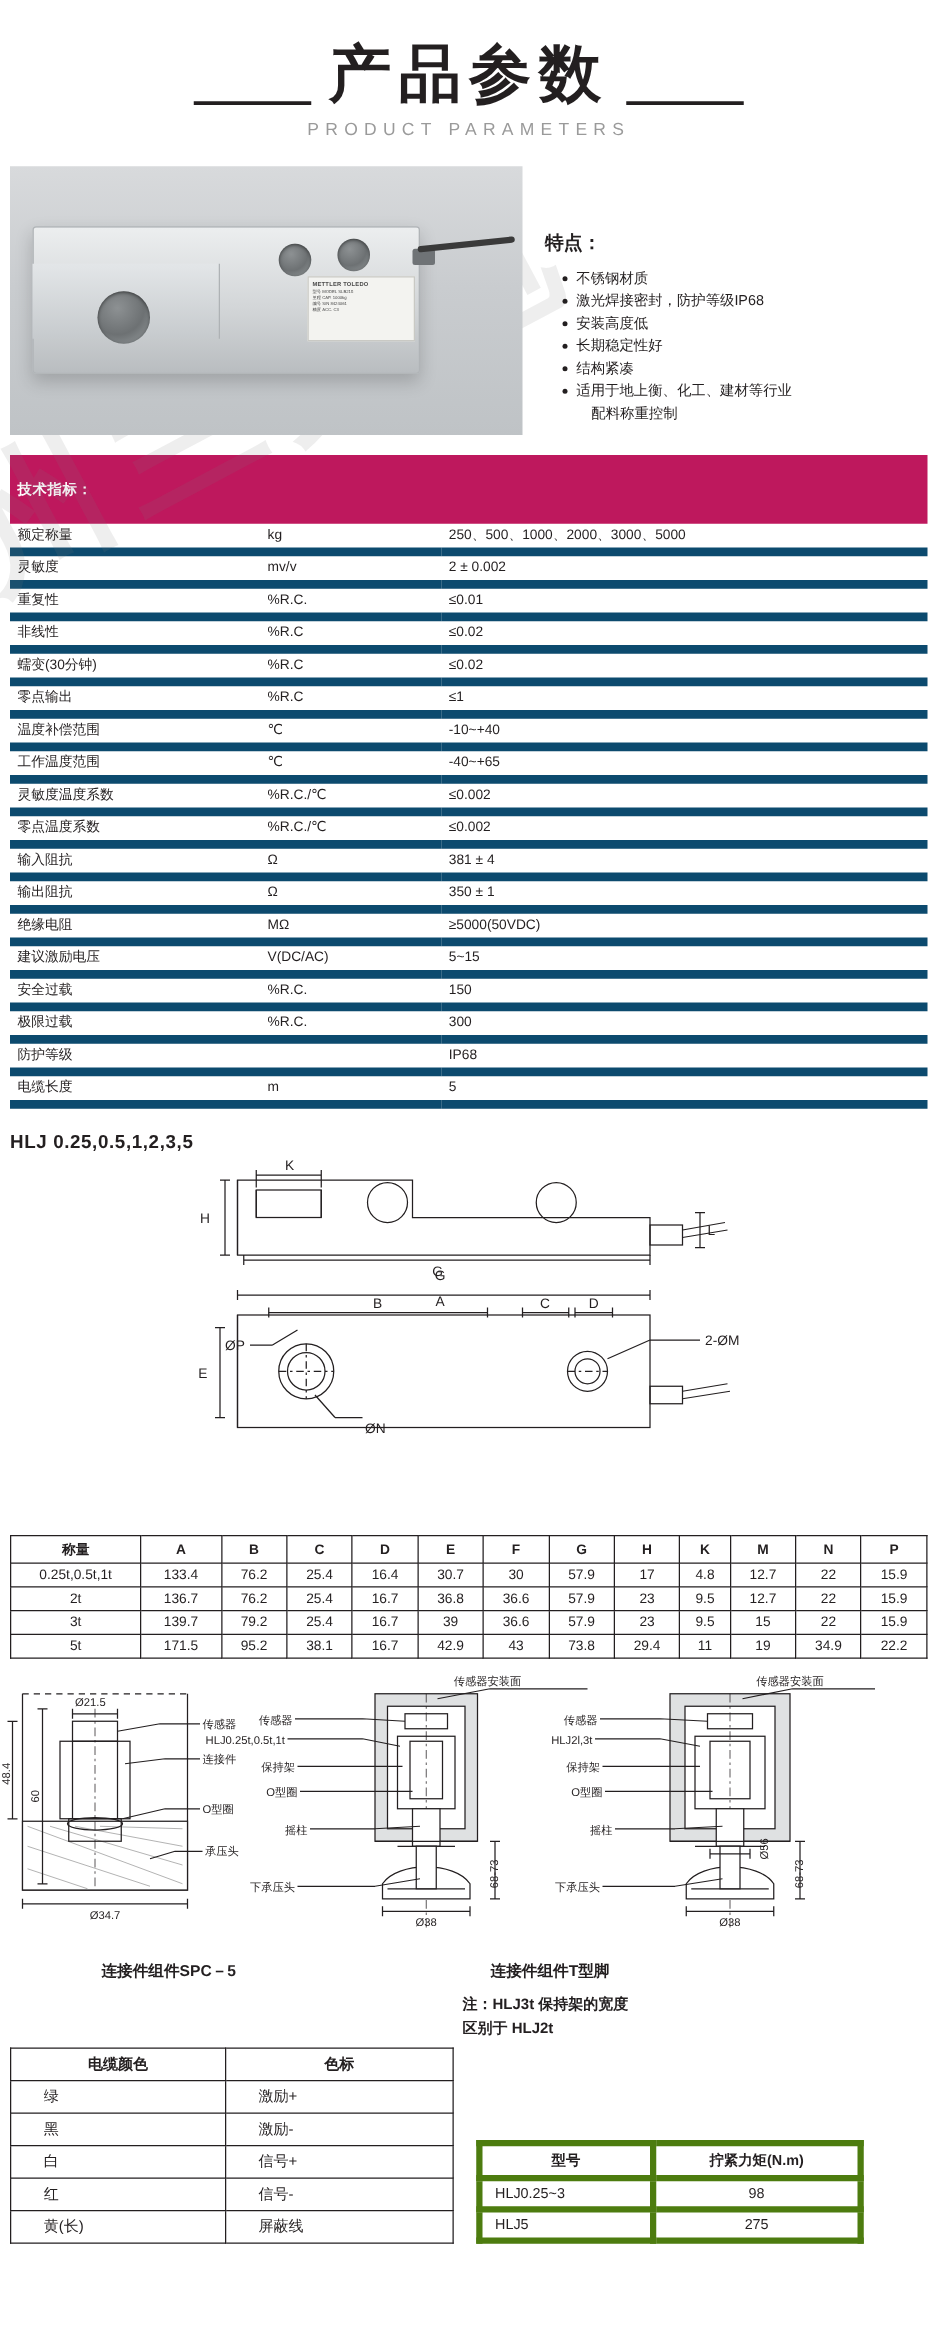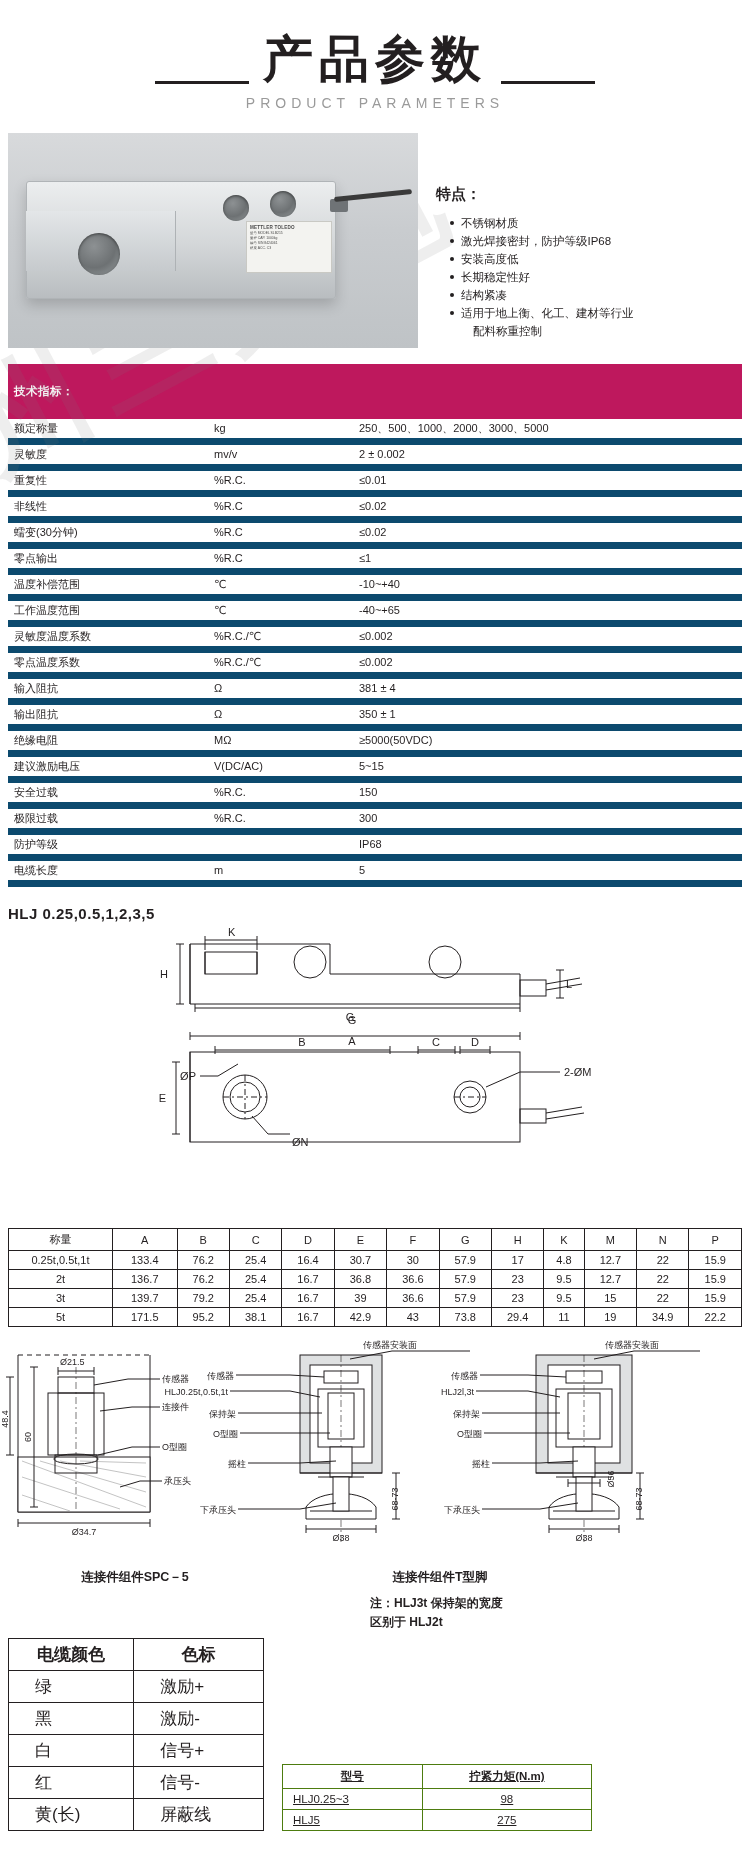--- a/index.html
+++ b/index.html
@@ -84,40 +84,40 @@
 
   
   .hlj-title { margin:18px 0 0 8px; font-size:15px; font-weight:bold; letter-spacing:.5px; }
   .draw1 { position:relative; height:300px; margin-top:2px; }
   .draw1 svg, .draw3 svg { display:block; }
 
   
   .dim-wrap { margin:4px 8px 0 8px; }
   table.dim { width:100%; border-collapse:collapse; font-size:11px; text-align:center; }
   table.dim th, table.dim td { border:1px solid #231f20; padding:3px 2px; font-weight:normal; }
-  table.dim th { font-weight:normal; }
+  table.dim th { font-weight:bold; }
   table.dim td.first, table.dim th.first { width:104px; }
 
   
   .draw3 { position:relative; height:230px; margin-top:10px; }
   .cap-row { display:flex; margin-top:2px; }
   .cap { font-size:12.5px; font-weight:bold; text-align:center; }
   .cap1 { width:250px; margin-left:10px; }
   .cap2 { width:360px; }
   .note { width:300px; margin:8px 0 0 370px; font-size:12px; font-weight:bold; line-height:19px; }
 
   
   .bottom { display:flex; margin-top:6px; padding:0 8px; gap:18px; }
-  table.cable-tbl { border-collapse:collapse; font-size:17px; width:256px; }
+  table.cable-tbl { border-collapse:collapse; font-size:12px; width:355px; }
   table.cable-tbl th, table.cable-tbl td { border:1px solid #231f20; padding:4px 6px; }
   table.cable-tbl th { font-weight:bold; text-align:center; }
   table.cable-tbl td { text-align:left; padding-left:26px; }
 
   table.torque { border-collapse:collapse; font-size:11.5px; width:310px; align-self:flex-end; }
-  table.torque th, table.torque td { border:1px solid #4d7c0f; padding:4px 6px; text-align:center;text-decoration:underline; }
+  table.torque th, table.torque td { border:5px solid #4d7c0f; padding:4px 6px; text-align:center; }
   table.torque th { font-weight:bold; }
   table.torque td.l { text-align:left; padding-left:10px; }
 
   
   .wm {
     position:absolute; left:55px; top:210px; width:660px; height:1160px;
     pointer-events:none; color:rgba(120,120,120,.13);
     font-size:118px; font-weight:bold; letter-spacing:16px;
     transform:rotate(-28deg); white-space:nowrap; overflow:hidden;
   }

